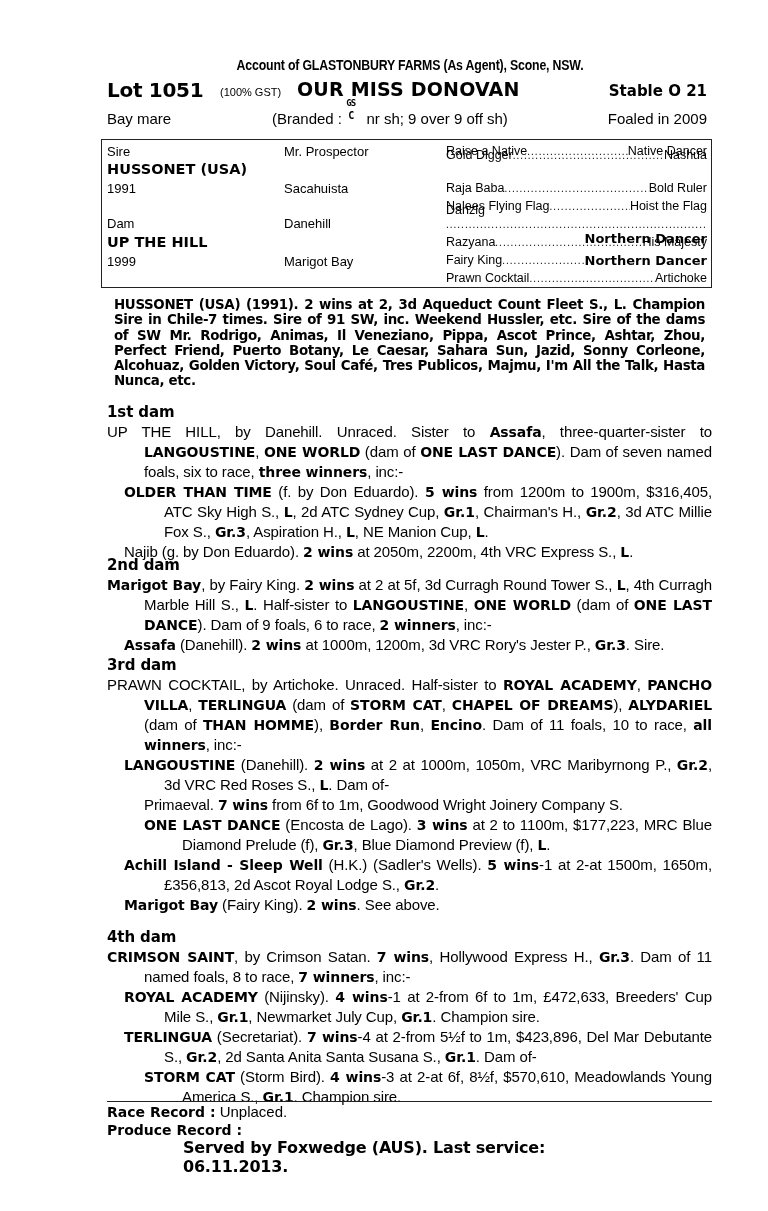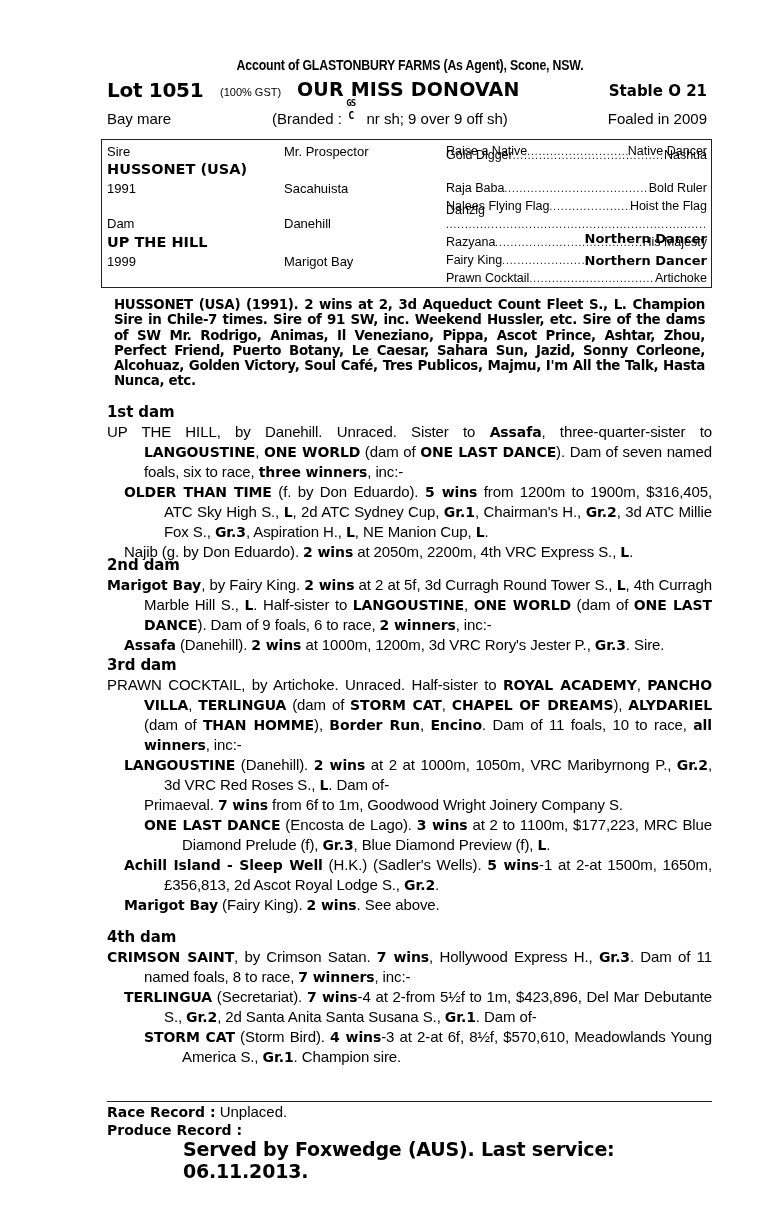--- a/index.html
+++ b/index.html
@@ -31,21 +31,21 @@
   .sec { position:absolute; left:107px; width:605px; font-size:15px; line-height:19px; letter-spacing:-0.1px; }
   .sec h3 { margin:0; font-family:"DejaVu Sans", sans-serif; font-weight:bold; font-size:15px; line-height:19px; }
   .sec p { margin:0; text-align:justify; }
   .sec b { font-family:"DejaVu Sans", sans-serif; font-weight:bold; font-size:14px; }
   .i0 { padding-left:37px; text-indent:-37px; }
   .i1 { padding-left:57px; text-indent:-40px; }
   .i2 { padding-left:75px; text-indent:-38px; }
   .rule { position:absolute; left:107px; top:1101px; width:605px; height:0; border-top:1.5px solid #222; }
   .records { position:absolute; left:107px; top:1103px; width:605px; font-size:15px; line-height:17px; }
   .records .lbl { font-family:"DejaVu Sans", sans-serif; font-weight:bold; font-size:14px; }
-  .served { position:absolute; left:183px; top:1138px; font-family:"DejaVu Sans", sans-serif; font-weight:bold; font-size:19px; letter-spacing:-0.2px; }
+  .served { position:absolute; left:183px; top:1138px; font-family:"DejaVu Sans", sans-serif; font-weight:bold; font-size:16px; letter-spacing:-0.2px; }
 </style>
 </head>
 <body>
 
 <div class="page">
 
   <div class="account">Account of GLASTONBURY FARMS (As Agent), Scone, NSW.</div>
 
   <div class="lot-line">
     <span class="lot">Lot 1051</span>
@@ -133,20 +133,21 @@
       <p class="i0">PRAWN COCKTAIL, by Artichoke. Unraced. Half-sister to <b>ROYAL ACADEMY</b>, <b>PANCHO VILLA</b>, <b>TERLINGUA</b> (dam of <b>STORM CAT</b>, <b>CHAPEL OF DREAMS</b>), <b>ALYDARIEL</b> (dam of <b>THAN HOMME</b>), <b>Border Run</b>, <b>Encino</b>. Dam of 11 foals, 10 to race, <b>all winners</b>, inc:-</p>
       <p class="i1"><b>LANGOUSTINE</b> (Danehill). <b>2 wins</b> at 2 at 1000m, 1050m, VRC Maribyrnong P., <b>Gr.2</b>, 3d VRC Red Roses S., <b>L</b>. Dam of-</p>
       <p class="i2">Primaeval. <b>7 wins</b> from 6f to 1m, Goodwood Wright Joinery Company S.</p>
       <p class="i2"><b>ONE LAST DANCE</b> (Encosta de Lago). <b>3 wins</b> at 2 to 1100m, $177,223, MRC Blue Diamond Prelude (f), <b>Gr.3</b>, Blue Diamond Preview (f), <b>L</b>.</p>
       <p class="i1"><b>Achill Island - Sleep Well</b> (H.K.) (Sadler's Wells). <b>5 wins</b>-1 at 2-at 1500m, 1650m, £356,813, 2d Ascot Royal Lodge S., <b>Gr.2</b>.</p>
       <p class="i1"><b>Marigot Bay</b> (Fairy King). <b>2 wins</b>. See above.</p>
     </div>
   <div class="sec" style="top:928px;">
       <h3>4th dam</h3>
       <p class="i0"><b>CRIMSON SAINT</b>, by Crimson Satan. <b>7 wins</b>, Hollywood Express H., <b>Gr.3</b>. Dam of 11 named foals, 8 to race, <b>7 winners</b>, inc:-</p>
+      <p class="i1"><b>ROYAL ACADEMY</b> (Nijinsky). <b>4 wins</b>-1 at 2-from 6f to 1m, £472,633, Breeders' Cup Mile S., <b>Gr.1</b>, Newmarket July Cup, <b>Gr.1</b>. Champion sire.</p>
       <p class="i1"><b>TERLINGUA</b> (Secretariat). <b>7 wins</b>-4 at 2-from 5½f to 1m, $423,896, Del Mar Debutante S., <b>Gr.2</b>, 2d Santa Anita Santa Susana S., <b>Gr.1</b>. Dam of-</p>
       <p class="i2"><b>STORM CAT</b> (Storm Bird). <b>4 wins</b>-3 at 2-at 6f, 8½f, $570,610, Meadowlands Young America S., <b>Gr.1</b>. Champion sire.</p>
     </div>
 
   <div class="rule"></div>
 
   <div class="records">
     <div><span class="lbl">Race Record :</span><span> Unplaced.</span></div>
     <div><span class="lbl">Produce Record :</span></div>
   </div>

